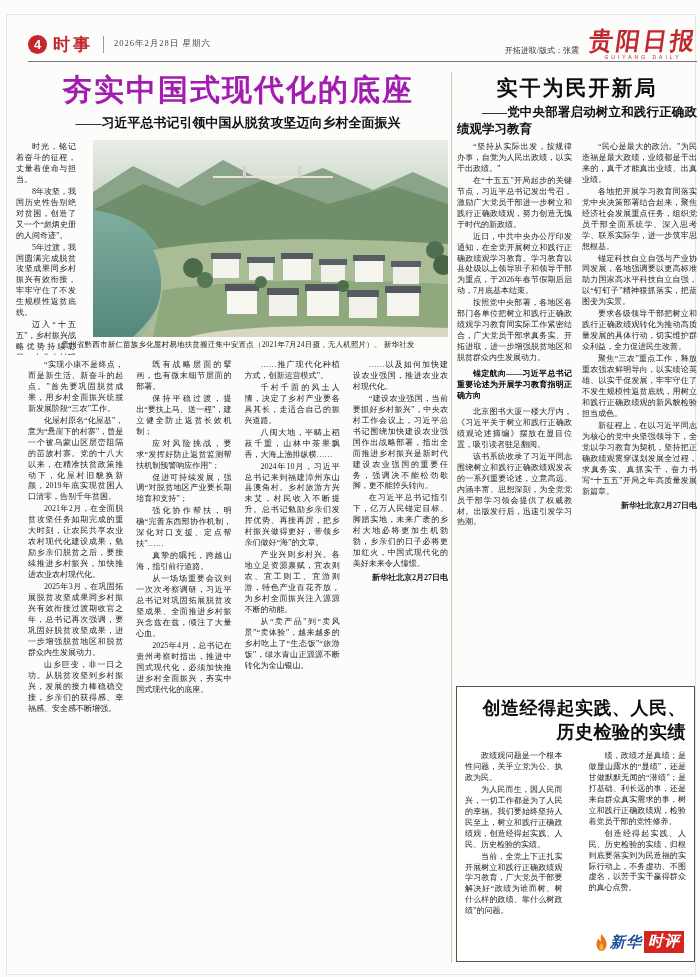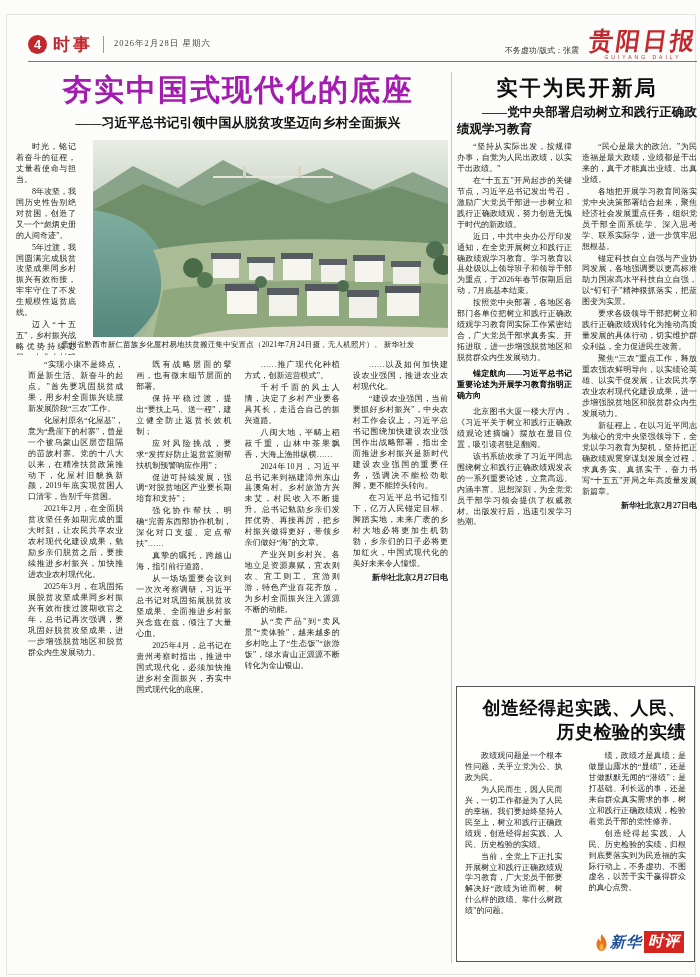--- a/index.html
+++ b/index.html
@@ -78,21 +78,21 @@
 <div class="page-edge"></div>
 
 <div class="header">
   <div class="hdr-left">
     <div class="page-circle">4</div>
     <div class="section-name">时事</div>
     <div class="hdr-divider"></div>
     <div class="hdr-date">2026年2月28日 星期六</div>
   </div>
   <div class="hdr-right">
-    <div class="editor-line">不务虚功/版式：张震</div>
+    <div class="editor-line">开拓进取/版式：张震</div>
     <div class="masthead">
       <div class="masthead-name">贵阳日报</div>
       <div class="masthead-sub">GUIYANG DAILY</div>
     </div>
   </div>
 </div>
 <div class="header-rule"></div>
 
 <div class="main-headline">夯实中国式现代化的底座</div>
 <div class="main-subheadline">——习近平总书记引领中国从脱贫攻坚迈向乡村全面振兴</div>
@@ -159,20 +159,21 @@
   </svg>
 </div>
 <div class="photo-caption">贵州省黔西市新仁苗族乡化屋村易地扶贫搬迁集中安置点（2021年7月24日摄，无人机照片）。 新华社发</div>
 
 <div class="main-columns">
   <div class="col">
       <p>“实现小康不是终点，而是新生活、新奋斗的起点。”首先要巩固脱贫成果，用乡村全面振兴统揽新发展阶段“三农”工作。</p>
       <p>化屋村原名“化屋基”，意为“悬崖下的村寨”，曾是一个被乌蒙山区层峦阻隔的苗族村寨。党的十八大以来，在精准扶贫政策推动下，化屋村旧貌换新颜，2019年底实现贫困人口清零，告别千年贫困。</p>
       <p>2021年2月，在全面脱贫攻坚任务如期完成的重大时刻，让农民共享农业农村现代化建设成果，勉励乡亲们脱贫之后，要接续推进乡村振兴，加快推进农业农村现代化。</p>
       <p>2025年3月，在巩固拓展脱贫攻坚成果同乡村振兴有效衔接过渡期收官之年，总书记再次强调，要巩固好脱贫攻坚成果，进一步增强脱贫地区和脱贫群众内生发展动力。</p>
+      <p>山乡巨变，非一日之功。从脱贫攻坚到乡村振兴，发展的接力棒稳稳交接，乡亲们的获得感、幸福感、安全感不断增强。</p>
     </div>
   <div class="col">
       <p>既有战略层面的擘画，也有微末细节层面的部署。</p>
       <p>保持平稳过渡，提出“要扶上马、送一程”，建立健全防止返贫长效机制；</p>
       <p>应对风险挑战，要求“发挥好防止返贫监测帮扶机制预警响应作用”；</p>
       <p>促进可持续发展，强调“对脱贫地区产业要长期培育和支持”；</p>
       <p>强化协作帮扶，明确“完善东西部协作机制，深化对口支援、定点帮扶”……</p>
       <p>真挚的嘱托，跨越山海，指引前行道路。</p>
       <p>从一场场重要会议到一次次考察调研，习近平总书记对巩固拓展脱贫攻坚成果、全面推进乡村振兴念兹在兹，倾注了大量心血。</p>
       <p>2025年4月，总书记在贵州考察时指出，推进中国式现代化，必须加快推进乡村全面振兴，夯实中国式现代化的底座。</p>
@@ -205,21 +206,21 @@
       <p>按照党中央部署，各地区各部门各单位把树立和践行正确政绩观学习教育同实际工作紧密结合，广大党员干部求真务实、开拓进取，进一步增强脱贫地区和脱贫群众内生发展动力。</p>
       <p class="subhead">锚定航向——习近平总书记重要论述为开展学习教育指明正确方向</p>
       <p>北京图书大厦一楼大厅内，《习近平关于树立和践行正确政绩观论述摘编》摆放在显目位置，吸引读者驻足翻阅。</p>
       <p>该书系统收录了习近平同志围绕树立和践行正确政绩观发表的一系列重要论述，立意高远、内涵丰富、思想深刻，为全党党员干部学习领会提供了权威教材。出版发行后，迅速引发学习热潮。</p>
     </div>
   <div class="col">
       <p>“民心是最大的政治。”为民造福是最大政绩，业绩都是干出来的，真干才能真出业绩、出真业绩。</p>
       <p>各地把开展学习教育同落实党中央决策部署结合起来，聚焦经济社会发展重点任务，组织党员干部全面系统学、深入思考学、联系实际学，进一步筑牢思想根基。</p>
       <p>锚定科技自立自强与产业协同发展，各地强调要以更高标准助力国家高水平科技自立自强，以“钉钉子”精神狠抓落实，把蓝图变为实景。</p>
       <p>要求各级领导干部把树立和践行正确政绩观转化为推动高质量发展的具体行动，切实维护群众利益，全力促进民生改善。</p>
-      <p>聚焦“三农”重点工作，释放重农强农鲜明导向，以实绩论英雄、以实干促发展，让农民共享农业农村现代化建设成果，进一步增强脱贫地区和脱贫群众内生发展动力。</p>
+      <p>聚焦“三农”重点工作，释放重农强农鲜明导向，以实绩论英雄、以实干促发展，牢牢守住了不发生规模性返贫底线，用树立和践行正确政绩观的新风貌检验担当成色。</p>
       <p>新征程上，在以习近平同志为核心的党中央坚强领导下，全党以学习教育为契机，坚持把正确政绩观贯穿谋划发展全过程，求真务实、真抓实干，奋力书写“十五五”开局之年高质量发展新篇章。</p>
       <p class="dateline">新华社北京2月27日电</p>
     </div>
 </div>
 
 <div class="box-article">
   <div class="box-headline">创造经得起实践、人民、历史检验的实绩</div>
   <div class="box-columns">
     <div class="col">
         <p>政绩观问题是一个根本性问题，关乎立党为公、执政为民。</p>

